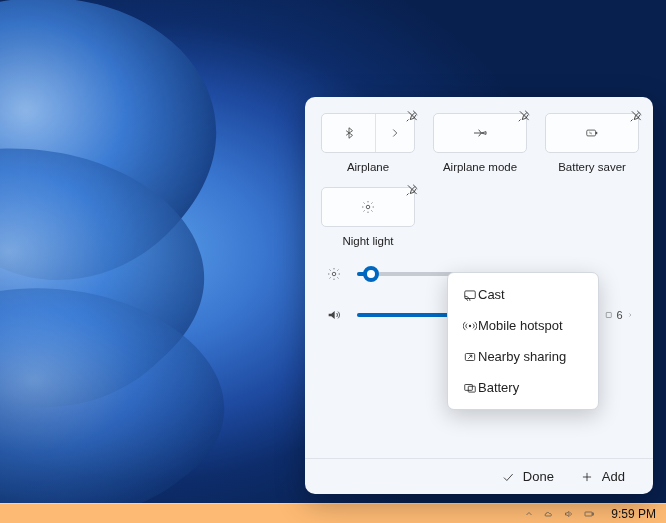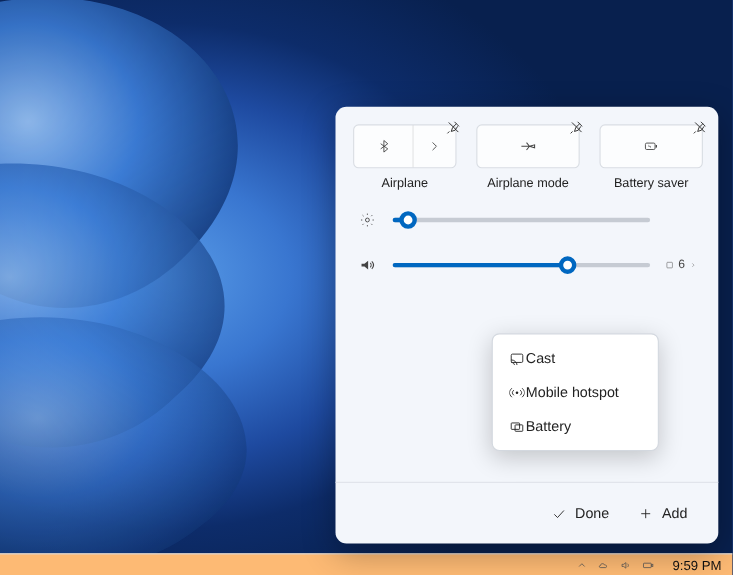--- a/index.html
+++ b/index.html
@@ -66,21 +66,21 @@
   .slider-ico { width: 18px; display:flex; justify-content:center; color:#444;}
   .slider-track {
     flex: 1; height: 4px; background:#c6cbd3; border-radius:2px; position:relative;
   }
   .slider-fill { position:absolute; left:0; top:0; bottom:0; background:#0067c0; border-radius:2px;}
   .slider-thumb { position:absolute; top:50%; width:16px; height:16px; border-radius:50%;
     background:#fff; border:4px solid #0067c0; transform:translate(-50%,-50%); box-sizing:border-box;}
   .slider-extra { width: 28px; display:flex; align-items:center; gap:4px; color:#444; font-size:11px;}
   .panel-footer {
     position:absolute; left:0; right:0; bottom:0;
-    border-top:1px solid #dfe3e9; height:56px;
+    border-top:1px solid #dfe3e9; height:36px;
     display:flex; align-items:center; justify-content:flex-end; gap:26px;
     padding-right: 28px; font-size:13px; color:#222;padding-left:20px;
   }
   .footer-btn { display:flex; align-items:center; gap:8px; cursor:pointer;}
   .footer-btn svg { width:14px; height:14px; }
 
   .popup {
     position:absolute; right:67px; bottom:113px;
     width: 152px; background:#fff; border:1px solid #d3d8df;
     border-radius:7px; box-shadow: 0 6px 22px rgba(0,0,0,.2);
@@ -181,20 +181,37 @@
       </div>
       <span class="unpin">
         <svg viewBox="0 0 24 24">
             <path d="M14 3 L21 10 M17 6 L11 12 L9 18 L15 16 L19 10 M6 18 L3 21"></path>
             <path d="M5 4 L20 19"></path>
           </svg>
       </span>
       <div class="tile-label">Battery saver</div>
     </div>
 
+    <div class="tile-wrap">
+      <div class="tile single">
+        <span class="main-ico ico" style="color:#444">
+          <svg viewBox="0 0 24 24" width="14" height="14">
+              <circle cx="12" cy="12" r="3"></circle>
+              <path d="M12 4 V2 M12 22 V20 M4 12 H2 M22 12 H20 M6 6 L4.5 4.5 M18 18 L19.5 19.5 M6 18 L4.5 19.5 M18 6 L19.5 4.5"></path>
+            </svg>
+        </span>
+      </div>
+      <span class="unpin">
+        <svg viewBox="0 0 24 24">
+            <path d="M14 3 L21 10 M17 6 L11 12 L9 18 L15 16 L19 10 M6 18 L3 21"></path>
+            <path d="M5 4 L20 19"></path>
+          </svg>
+      </span>
+      <div class="tile-label">Night light</div>
+    </div>
 
 
   </div>
 
   <div class="sliders">
     <div class="slider-row">
       <span class="slider-ico">
         <svg viewBox="0 0 24 24" width="14" height="14">
             <circle cx="12" cy="12" r="3"></circle>
             <path d="M12 4 V2 M12 22 V20 M4 12 H2 M22 12 H20 M6 6 L4.5 4.5 M18 18 L19.5 19.5 M6 18 L4.5 19.5 M18 6 L19.5 4.5"></path>
@@ -256,20 +273,29 @@
     <span>Cast</span>
   </div>
   <div class="popup-item">
     <span class="pi-ico">
       <svg viewBox="0 0 24 24" width="14" height="14">
           <circle cx="12" cy="12" r="2" fill="currentColor" stroke="none"></circle>
           <path d="M7 8 C4 11 4 13 7 16 M17 8 C20 11 20 13 17 16 M4 5 C-1 10 -1 14 4 19 M20 5 C25 10 25 14 20 19"></path>
         </svg>
     </span>
     <span>Mobile hotspot</span>
+  </div>
+  <div class="popup-item">
+    <span class="pi-ico">
+      <svg viewBox="0 0 24 24" width="14" height="14">
+          <rect x="4" y="6" width="16" height="12" rx="2"></rect>
+          <path d="M9 15 L15 9 M15 9 H11 M15 9 V13"></path>
+        </svg>
+    </span>
+    <span>Nearby sharing</span>
   </div>
   <div class="popup-item">
     <span class="pi-ico">
       <svg viewBox="0 0 24 24" width="14" height="14">
           <rect x="3" y="6" width="13" height="10" rx="1"></rect>
           <rect x="9" y="9" width="12" height="10" rx="1"></rect>
         </svg>
     </span>
     <span>Battery</span>
   </div>

